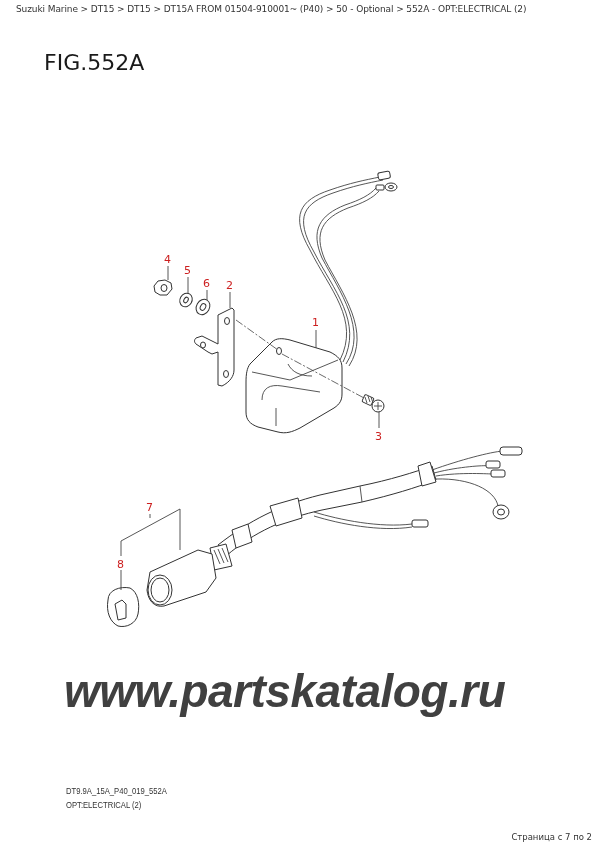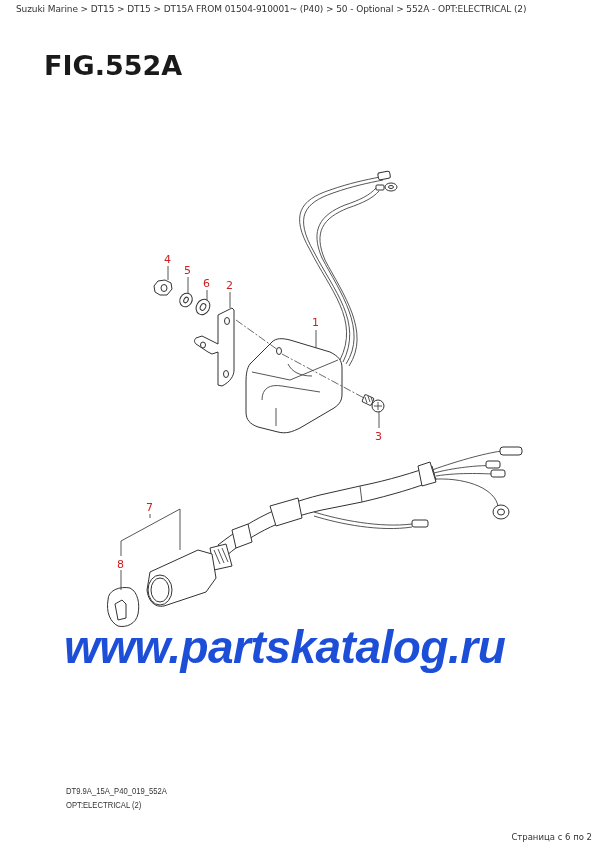--- a/index.html
+++ b/index.html
@@ -1,21 +1,21 @@
 <!DOCTYPE html>
 <html><head>
 <meta charset="utf-8">
 <style>
   html, body { margin: 0; padding: 0; background: #ffffff; }
   body { width: 600px; height: 848px; position: relative; overflow: hidden; font-family: "DejaVu Sans", sans-serif; }
   .breadcrumb { position: absolute; left: 16px; top: 4px; font-size: 9px; color: #333; white-space: nowrap; letter-spacing: -0.1px; }
-  .fig-title { position: absolute; left: 44px; top: 50px; font-size: 27px; font-weight: bold; color: #1a1a1a; letter-spacing: 0px; }
+  .fig-title { position: absolute; left: 44px; top: 50px; font-size: 22px; font-weight: normal; color: #1a1a1a; letter-spacing: 0px; }
   .diagram { position: absolute; left: 0; top: 0; width: 600px; height: 848px; }
   .callout { font-family: "DejaVu Sans", sans-serif; font-size: 11px; fill: #cc1f1f; }
-  .watermark { position: absolute; left: 64px; top: 620px; font-family: "Liberation Sans", sans-serif; font-weight: bold; font-style: italic; font-size: 46px; color: #1d4ed8; letter-spacing: -0.5px; white-space: nowrap; }
+  .watermark { position: absolute; left: 64px; top: 664px; font-family: "Liberation Sans", sans-serif; font-weight: bold; font-style: italic; font-size: 46px; color: #404040; letter-spacing: -0.5px; white-space: nowrap; }
   .footer-code { position: absolute; left: 66px; top: 786px; font-family: "Liberation Sans", sans-serif; font-size: 9px; color: #333; transform: scaleX(0.85); transform-origin: left; }
   .footer-desc { position: absolute; left: 66px; top: 800px; font-family: "Liberation Sans", sans-serif; font-size: 9px; color: #333; transform: scaleX(0.85); transform-origin: left; }
   .pager { position: absolute; right: 8px; top: 832px; font-size: 8.5px; color: #333; }
   .line { stroke: #444; stroke-width: 0.9; fill: none; }
   .part { stroke: #333; stroke-width: 1; fill: #fff; }
   .dash { stroke: #444; stroke-width: 0.8; fill: none; stroke-dasharray: 8 2 2 2; }
 </style>
 </head>
 <body>
 
@@ -138,13 +138,13 @@
     <text class="callout" x="146" y="511">7</text>
     <text class="callout" x="117" y="568">8</text>
   </g>
 </svg>
 
 <div class="watermark">www.partskatalog.ru</div>
 
 <div class="footer-code">DT9.9A_15A_P40_019_552A</div>
 <div class="footer-desc">OPT:ELECTRICAL (2)</div>
 
-<div class="pager">Страница с 6 по 2</div>
+<div class="pager">Страница с 7 по 2</div>
 
 </body></html>

